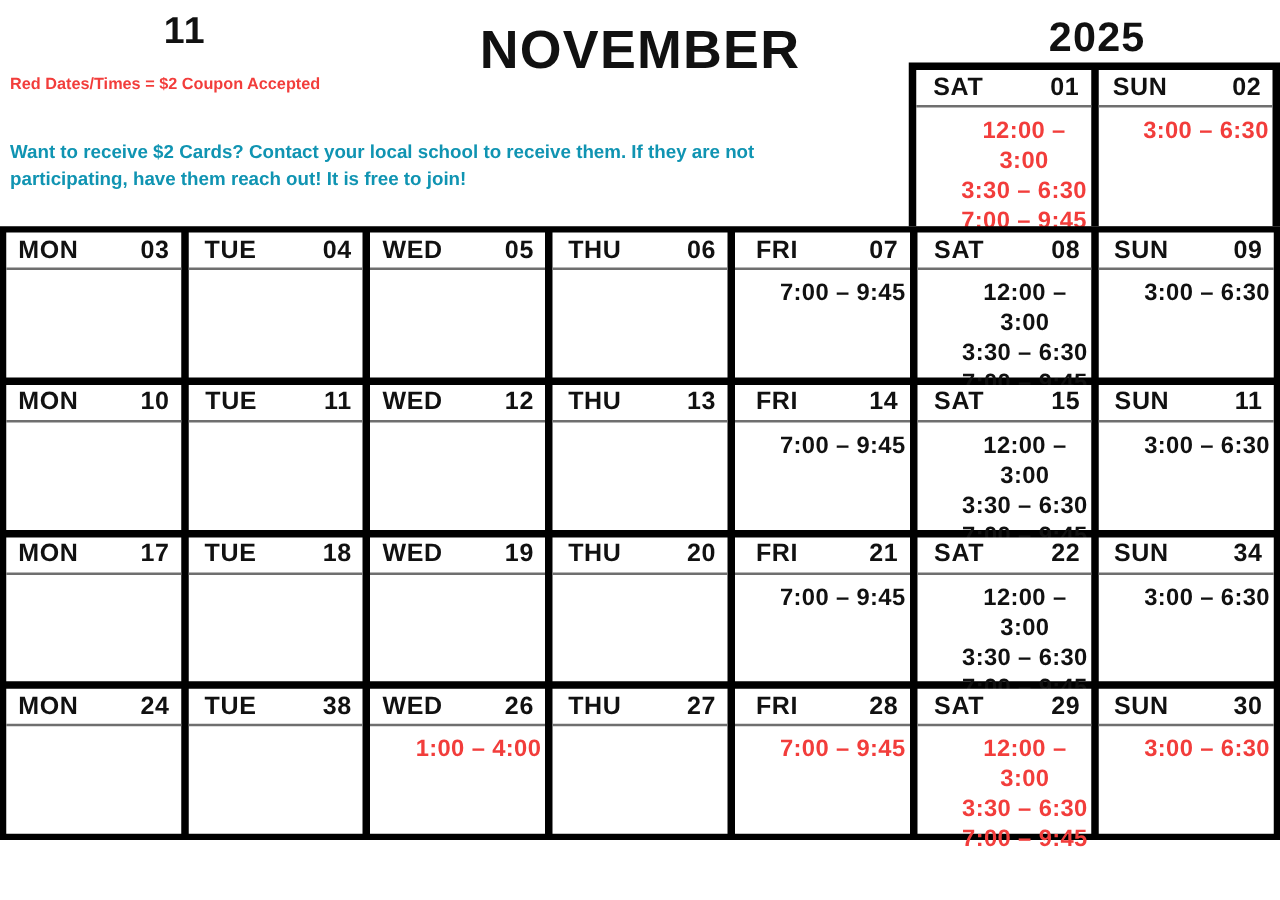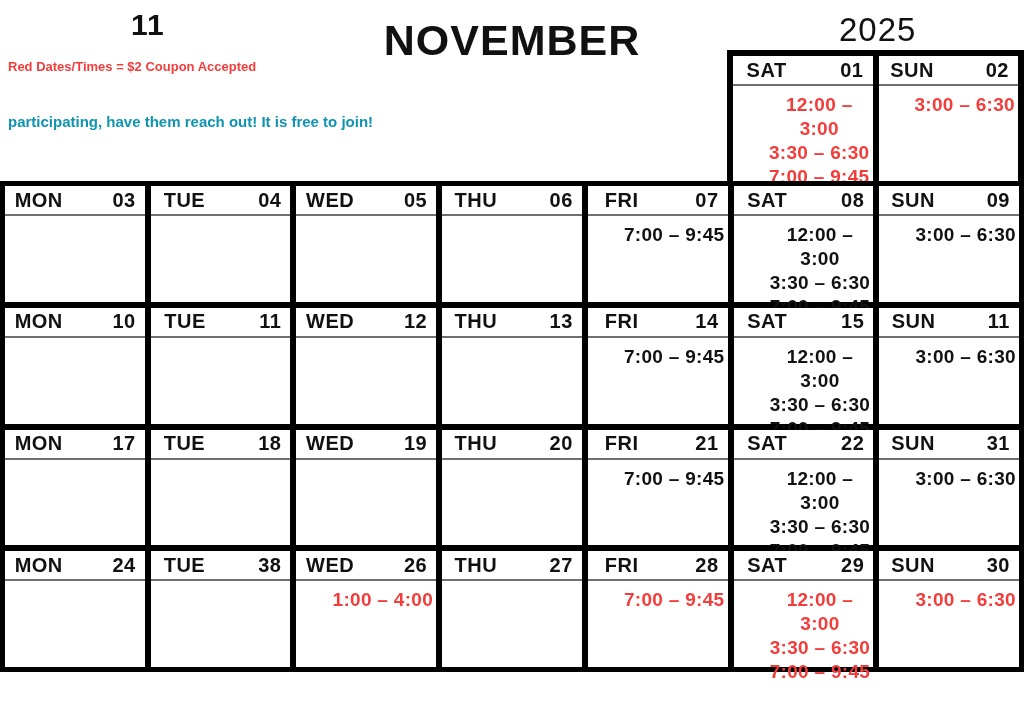--- a/index.html
+++ b/index.html
@@ -2,21 +2,21 @@
 <html style="--red: #F23D3B; --teal: #1094B2; --grid: #000000;"><head>
 <meta charset="utf-8">
 <style>
   :root { --red:#F23D3B; --teal:#1094B2; --grid:#000000; --ink:#111111; }
   * { margin:0; padding:0; box-sizing:border-box; }
   body { background:#ffffff; font-family:"Liberation Sans", sans-serif; }
   #root { position:relative; width:1024px; height:720px; background:#ffffff; overflow:hidden; }
 
   .hdr-num   { position:absolute; left:131px; top:8px;  font-size:30px; font-weight:700; color:var(--ink); letter-spacing:1px; }
   .hdr-month { position:absolute; left:0; right:0; top:16px; text-align:center; font-size:43px; font-weight:700; color:var(--ink); letter-spacing:1px; }
-  .hdr-year  { position:absolute; left:839px; top:11px; font-size:33px; font-weight:400; color:var(--ink); letter-spacing:1px; }
+  .hdr-year  { position:absolute; left:839px; top:11px; font-size:33px; font-weight:700; color:var(--ink); letter-spacing:1px; }
 
   .legend { position:absolute; left:8px; top:55px;  font-size:13px; font-weight:700; line-height:24px; color:var(--red); }
   .note   { position:absolute; left:8px; top:111px; font-size:15px; font-weight:700; line-height:22px; color:var(--teal); }
 
   .mini-grid { position:absolute; left:727px; top:50px; width:297px; height:131px;
                background:var(--grid); display:grid; grid-template-columns:1fr 1fr;
                gap:6px; padding:6px 6px 0 6px; }
   .main-grid { position:absolute; left:0; top:181px; width:1024px; height:491px;
                background:var(--grid); display:grid;
                grid-template-columns:repeat(7,1fr); grid-template-rows:repeat(4,1fr);
@@ -37,20 +37,21 @@
 
   <div class="hdr-num">11</div>
   <div class="hdr-month">NOVEMBER</div>
   <div class="hdr-year">2025</div>
 
   <div class="legend">
     <div>Red Dates/Times = $2 Coupon Accepted</div>
   </div>
 
   <div class="note">
+    <div>Want to receive $2 Cards? Contact your local school to receive them. If they are not</div>
     <div>participating, have them reach out! It is free to join!</div>
   </div>
 
   <div class="mini-grid">
     <div class="cell">
       <div class="ch">
         <span class="dn">SAT</span>
         <span class="dd">01</span>
       </div>
       <div class="cb red">
@@ -232,21 +233,21 @@
       </div>
       <div class="cb">
         <div>12:00 – 3:00</div>
         <div>3:30 – 6:30</div>
         <div>7:00 – 9:45</div>
       </div>
     </div>
     <div class="cell">
       <div class="ch">
         <span class="dn">SUN</span>
-        <span class="dd">31</span>
+        <span class="dd">34</span>
       </div>
       <div class="cb">
         <div>3:00 – 6:30</div>
       </div>
     </div>
 
     <div class="cell">
       <div class="ch">
         <span class="dn">MON</span>
         <span class="dd">24</span>

